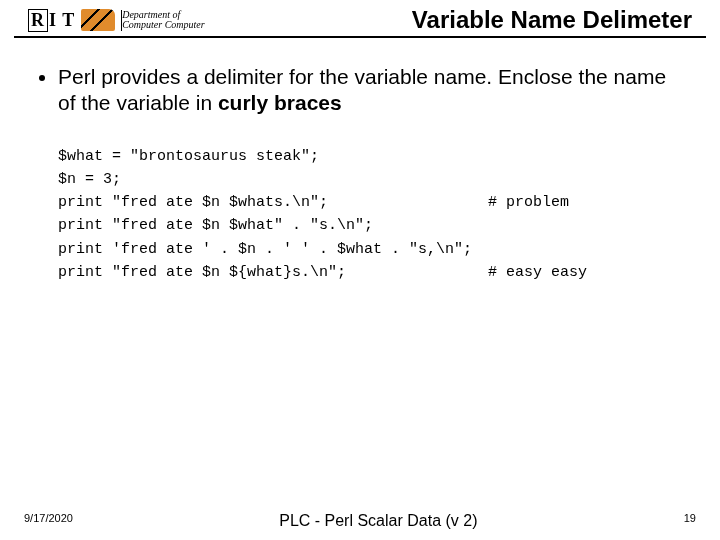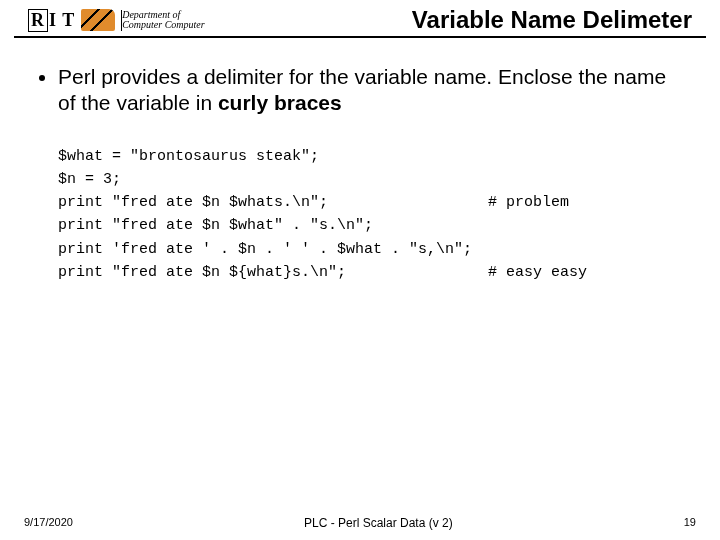--- a/index.html
+++ b/index.html
@@ -92,21 +92,21 @@
     left: 0;
     right: 0;
     display: flex;
     justify-content: space-between;
     align-items: flex-start;
     padding: 0 24px;
     font-size: 11px;
     color: #000;
   }
   .footer-center {
-    font-size: 12px;
+    font-size: 16px;
   }
 </style>
 </head>
 <body>
 
 <div class="header">
   <div class="logo-block">
     <span class="rit-logo">
       <span class="rit-box">R</span>
       <span>I T</span>

